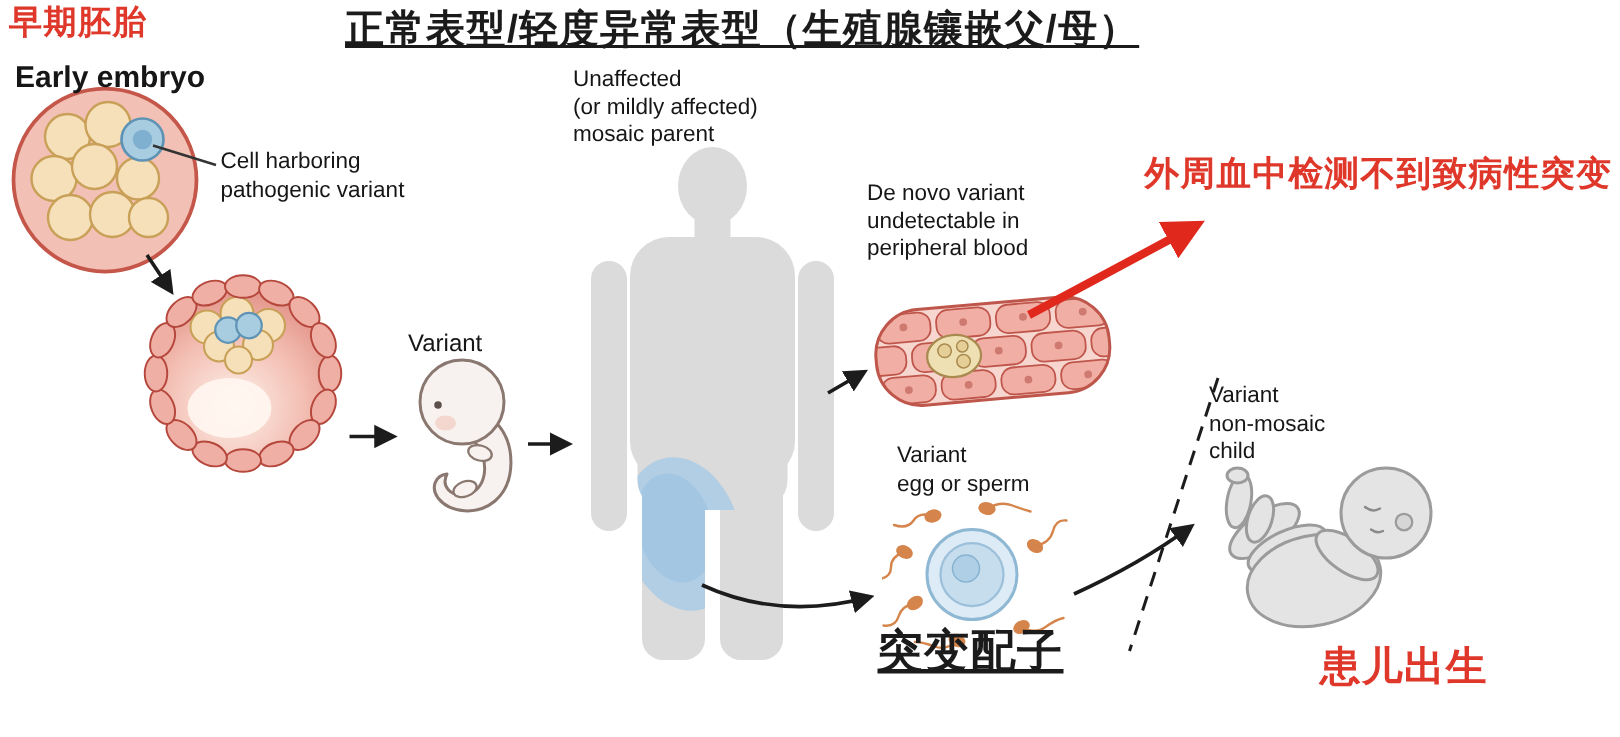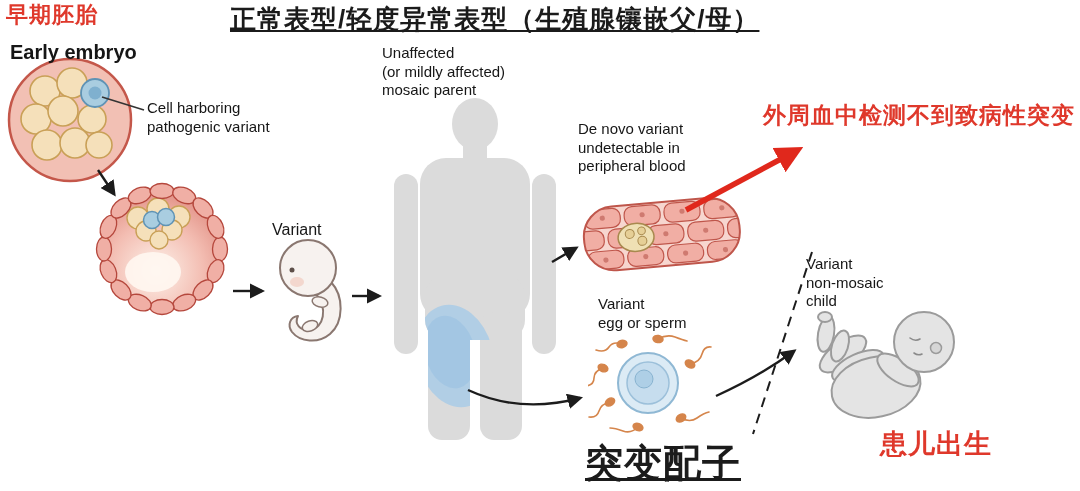--- a/index.html
+++ b/index.html
@@ -245,21 +245,21 @@
 
   <div class="label center" style="left:578px; top:120px; width:155px">De novo variant
 undetectable in
 peripheral blood</div>
 
   <div class="cn red" style="left:763px; top:100px; font-size:23px">外周血中检测不到致病性突变</div>
 
   <div class="label center" style="left:598px; top:295px; width:118px">Variant
 egg or sperm</div>
 
-  <div class="cn black" style="left:585px; top:438px; font-size:38px">突变配子</div>
+  <div class="cn black" style="left:585px; top:414px; font-size:30px">突变配子</div>
 
   <div class="label center" style="left:806px; top:255px; width:108px">Variant
 non-mosaic
 child</div>
 
   <div class="cn red" style="left:880px; top:426px; font-size:27px">患儿出生</div>
 
 </div>
 
 </body></html>

